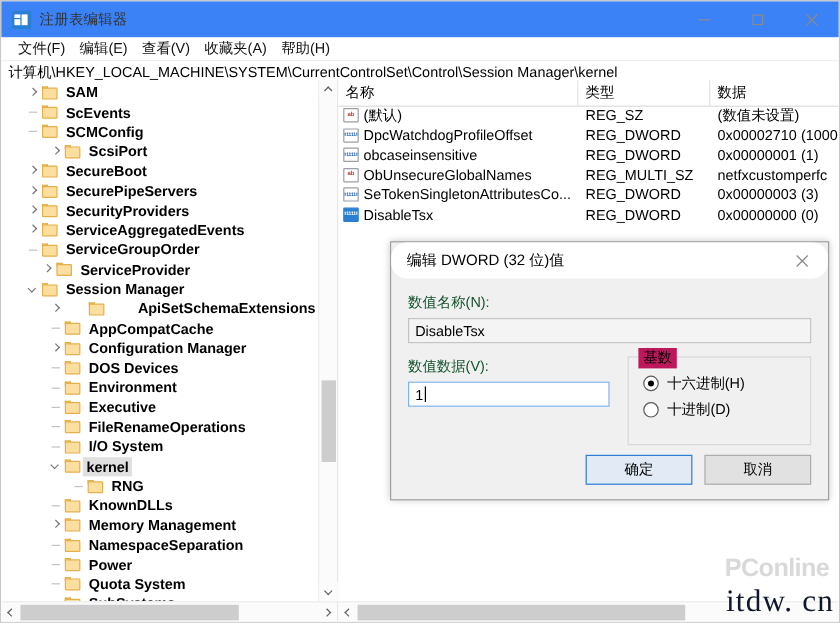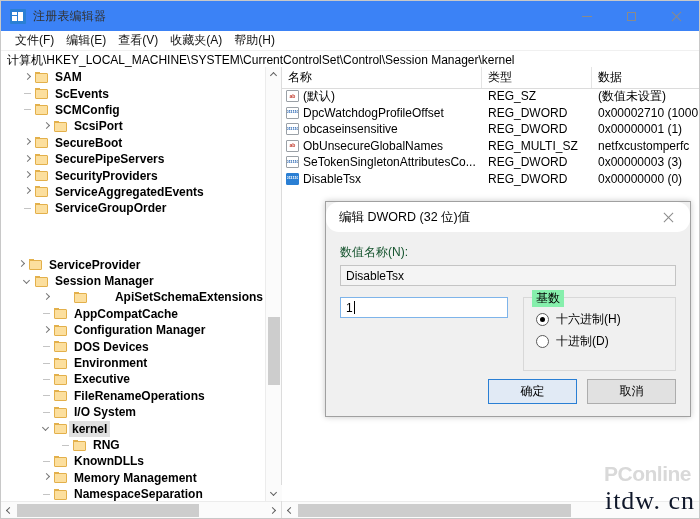--- a/index.html
+++ b/index.html
@@ -122,21 +122,21 @@
   .lbl{font-size:12px;color:#14532d;margin-bottom:4px;}
   .txtbox{height:21px;border:1px solid #c4c4c4;background:#f4f4f4;box-sizing:border-box;
           display:flex;align-items:center;padding-left:5px;font-size:12px;color:#000;}
   .txtbox.editable{background:#fff;border:1px solid #7eb4ea;}
   .caret{display:inline-block;width:1px;height:13px;background:#000;margin-left:1px;
          vertical-align:middle;}
   .row2{display:flex;margin-top:11px;}
   .col-val{width:168px;}
   .fieldset{flex:1;margin-left:15px;border:1px solid #d8d8d8;background:#f0f0f0;
             position:relative;padding:10px 10px 8px 12px;box-sizing:border-box;height:74px;}
-  .fs-legend{position:absolute;top:-8px;left:8px;background:#86efac;padding:0 4px;font-size:12px;text-align:center;}
+  .fs-legend{position:absolute;top:-8px;left:8px;background:#be185d;padding:0 4px;font-size:12px;text-align:center;}
   .radio{display:flex;align-items:center;height:22px;font-size:12px;}
   .rdot{width:13px;height:13px;border:1px solid #5a5a5a;border-radius:50%;
         background:#fff;margin-right:7px;position:relative;flex:none;box-sizing:border-box;}
   .rdot.on::after{content:"";position:absolute;left:3px;top:3px;width:5px;height:5px;
         border-radius:50%;background:#000;}
   .dlg-btns{position:absolute;right:14px;bottom:14px;display:flex;gap:10px;}
   .btn{width:89px;height:25px;border:1px solid #adadad;background:#e1e1e1;
        display:flex;align-items:center;justify-content:center;font-size:12px;color:#000;
        box-sizing:border-box;}
   .btn.primary{border:1px solid #2a7fd4;background:#e1eaf5;}
@@ -271,21 +271,21 @@
           <div class="tnode" style="padding-left: 18px;">
             <div class="twist none">
               <span class="dash"></span>
             </div>
             <div class="folder">
               <span class="ft"></span>
               <span class="fb"></span>
             </div>
             <span class="tlabel">ServiceGroupOrder</span>
           </div>
-          <div class="tnode" style="padding-left: 12px; margin-top: 40px;">
+          <div class="tnode" style="padding-left: 30px;">
             <div class="twist">
               <span class="chev"></span>
             </div>
             <div class="folder">
               <span class="ft"></span>
               <span class="fb"></span>
             </div>
             <span class="tlabel">ServiceProvider</span>
           </div>
           <div class="tnode" style="padding-left: 18px;">
@@ -566,20 +566,21 @@
     </div>
     <div class="dlg-body">
 
       <div class="lbl">数值名称(N):</div>
       <div class="txtbox">
         <span>DisableTsx</span>
       </div>
 
       <div class="row2">
         <div class="col-val">
+          <div class="lbl">数值数据(V):</div>
           <div class="txtbox editable">
             <span>1</span>
               <span class="caret"></span>
           </div>
         </div>
 
         <div class="fieldset">
           <div class="fs-legend">基数</div>
           <div class="radio">
             <div class="rdot on"></div>

